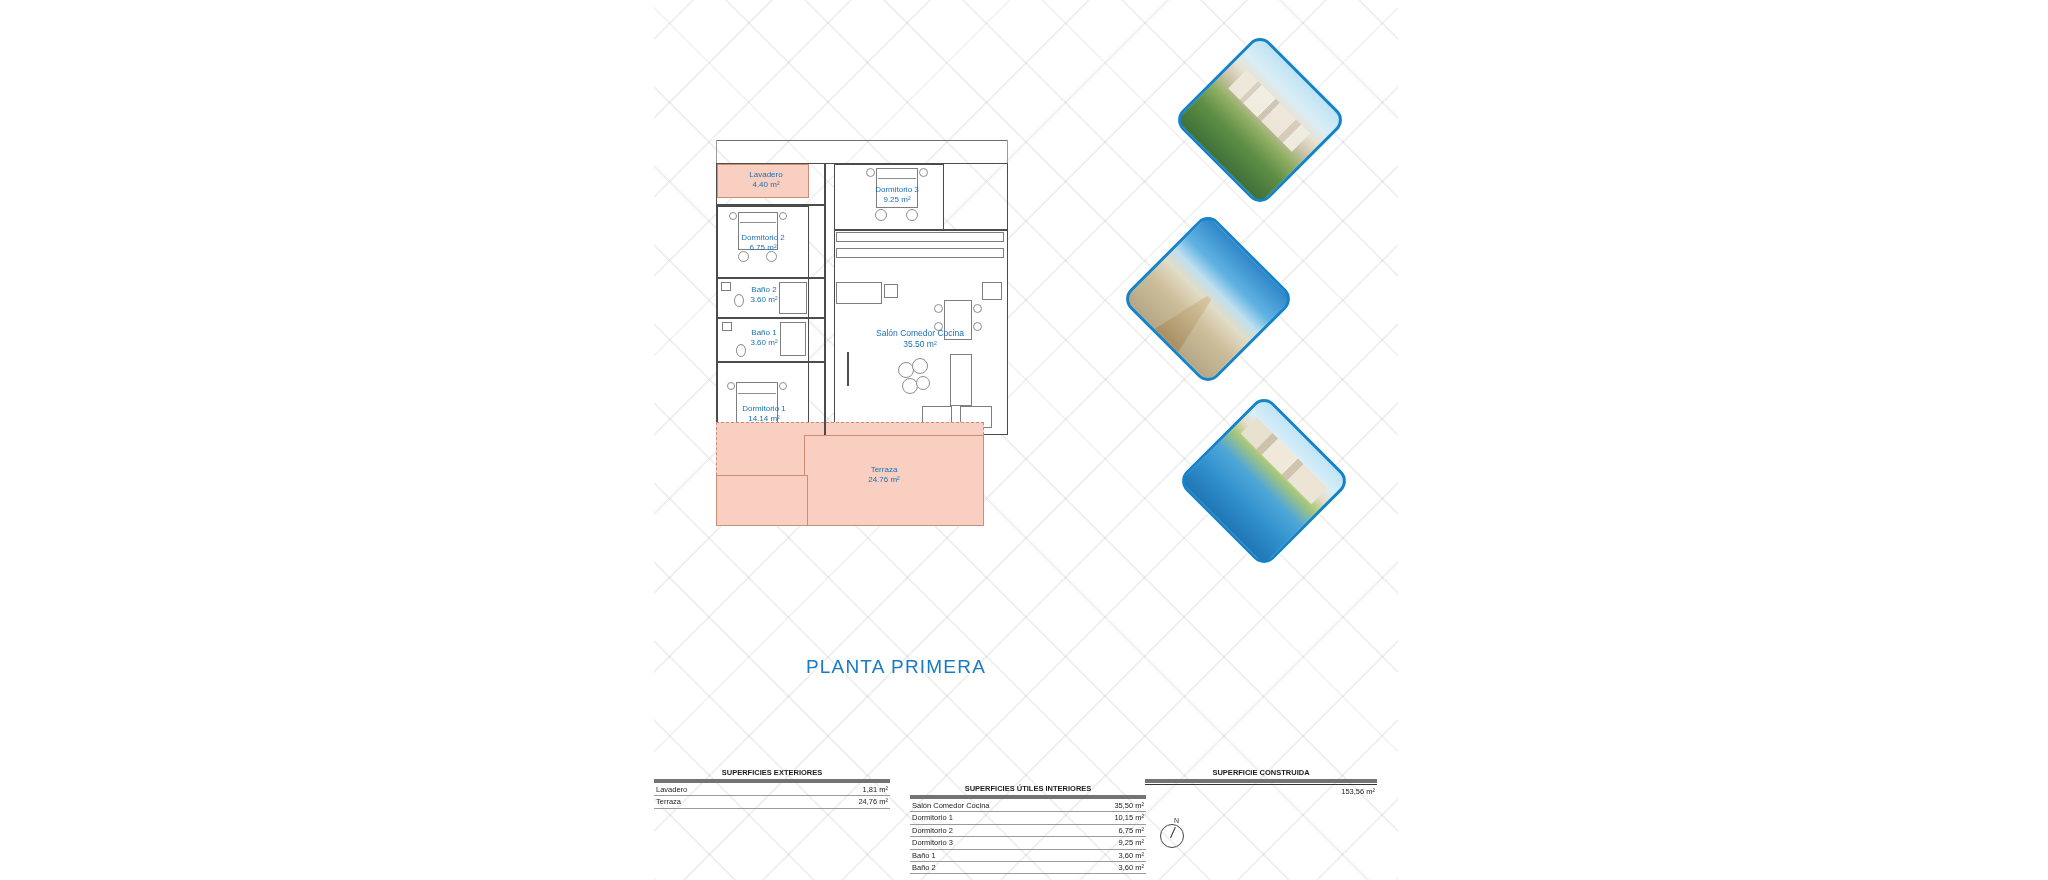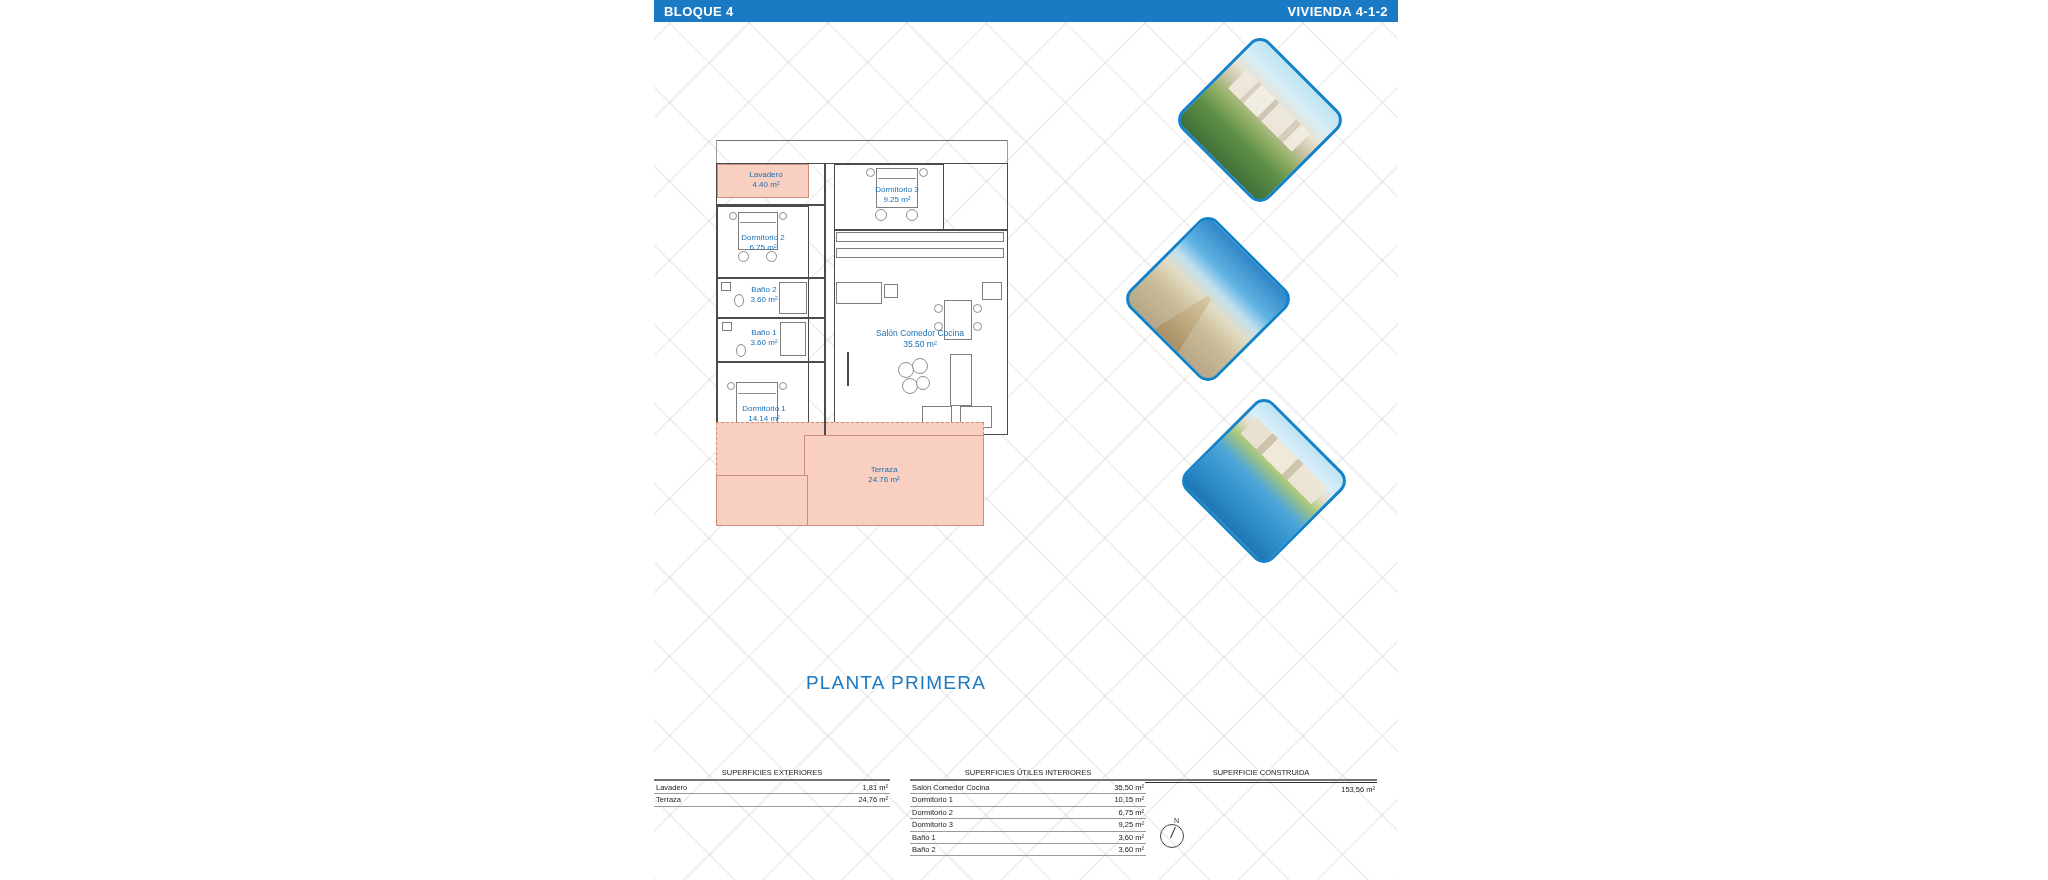--- a/index.html
+++ b/index.html
@@ -93,21 +93,21 @@
     text-align: center;
     white-space: nowrap;
     font-family: "Liberation Sans", sans-serif;
   }
   .label .nm { display: block; }
   .label .ar { display: block; }
 
   .plan-title {
     position: absolute;
     left: 716px;
-    top: 672px;
+    top: 656px;
     width: 360px;
     text-align: center;
     color: #1a7ac4;
     font-size: 19px;
     letter-spacing: 1.2px;
     font-family: "Liberation Sans", sans-serif;
   }
 
   
   .diamond {
@@ -193,36 +193,36 @@
     height: 90px;
   }
   .tbl {
     position: absolute;
     font-size: 7.5px;
     color: #1b1b1b;
     font-family: "Liberation Sans", sans-serif;
   }
   .tbl .thead {
     text-align: center;
-    font-weight: normal;
+    font-weight: bold;
     font-size: 7.5px;
-    border-bottom: 2px solid #737373;
+    border-bottom: 4px solid #737373;
     padding-bottom: 2px;
     margin-bottom: 1px;
   }
   .trow {
     display: flex;
     justify-content: space-between;
     border-bottom: 1px solid #9a9a9a;
     padding: 1px 2px 1px 2px;
     line-height: 1.25;
   }
   .trow .v { text-align: right; }
   .tbl-ext { left: 0px;   top: 0px; width: 236px; }
-  .tbl-int { left: 256px; top: 0px; width: 236px; }
+  .tbl-int { left: 256px; top: 16px; width: 236px; }
   .tbl-con { left: 491px; top: 0px; width: 232px; }
   .tbl-con .trow { justify-content: flex-end; border-bottom: none; border-top: 1px solid #333; padding-top: 2px;}
 
   
   .north {
     position: absolute;
     left: 1158px;
     top: 820px;
     width: 28px;
     height: 28px;
@@ -254,24 +254,20 @@
   .fxr { position: absolute; box-sizing: border-box; border: 1px solid #8d8d8d; border-radius: 50%; background: #fff; }
   .fline { position: absolute; background: #8d8d8d; }
 </style>
 </head>
 <body>
 
 <div class="page">
 
   <div class="sheet"></div>
 
-  <div class="header">
-    <div class="left">BLOQUE 4</div>
-    <div class="right">VIVIENDA 4-1-2</div>
-  </div>
 
   <div class="plan">
 
     <div class="thinline" style="left:0px; top:8px; width:292px; height:1px;"></div>
     <div class="thinline" style="left:0px; top:31px; width:292px; height:1px; background:#9d9d9d;"></div>
     <div class="thinline" style="left:0px; top:8px; width:1px; height:24px; background:#9d9d9d;"></div>
     <div class="thinline" style="left:291px; top:8px; width:1px; height:24px; background:#9d9d9d;"></div>
 
     <div class="walls" style="left:0px; top:31px; width:292px; height:272px; border-color:#4c4c4c;"></div>
     <div class="walls" style="left:0px; top:303px; width:88px; height:60px; border-color:#4c4c4c; border-top:none;"></div>

